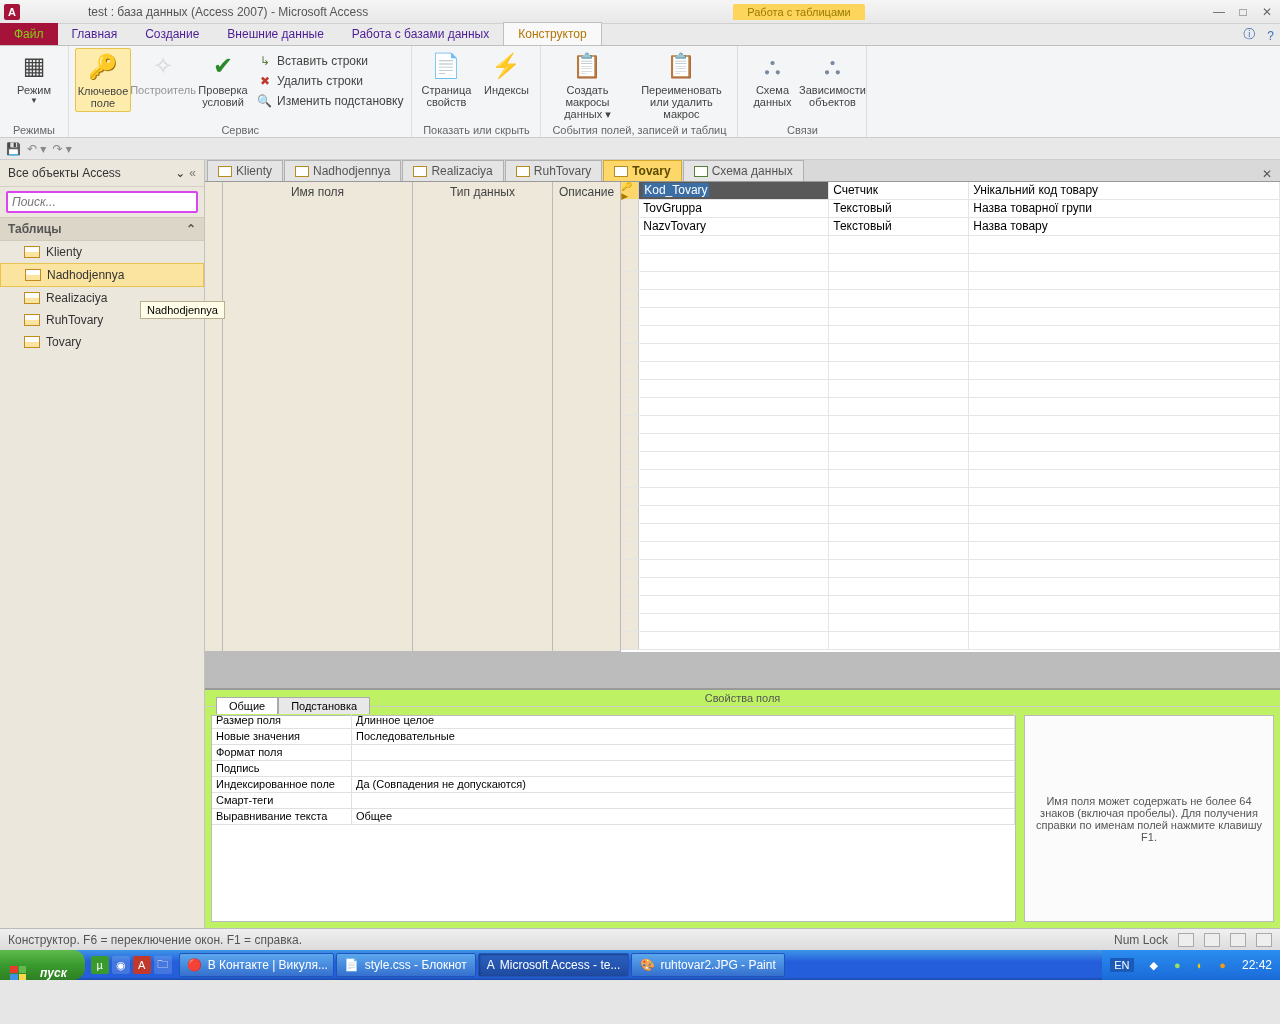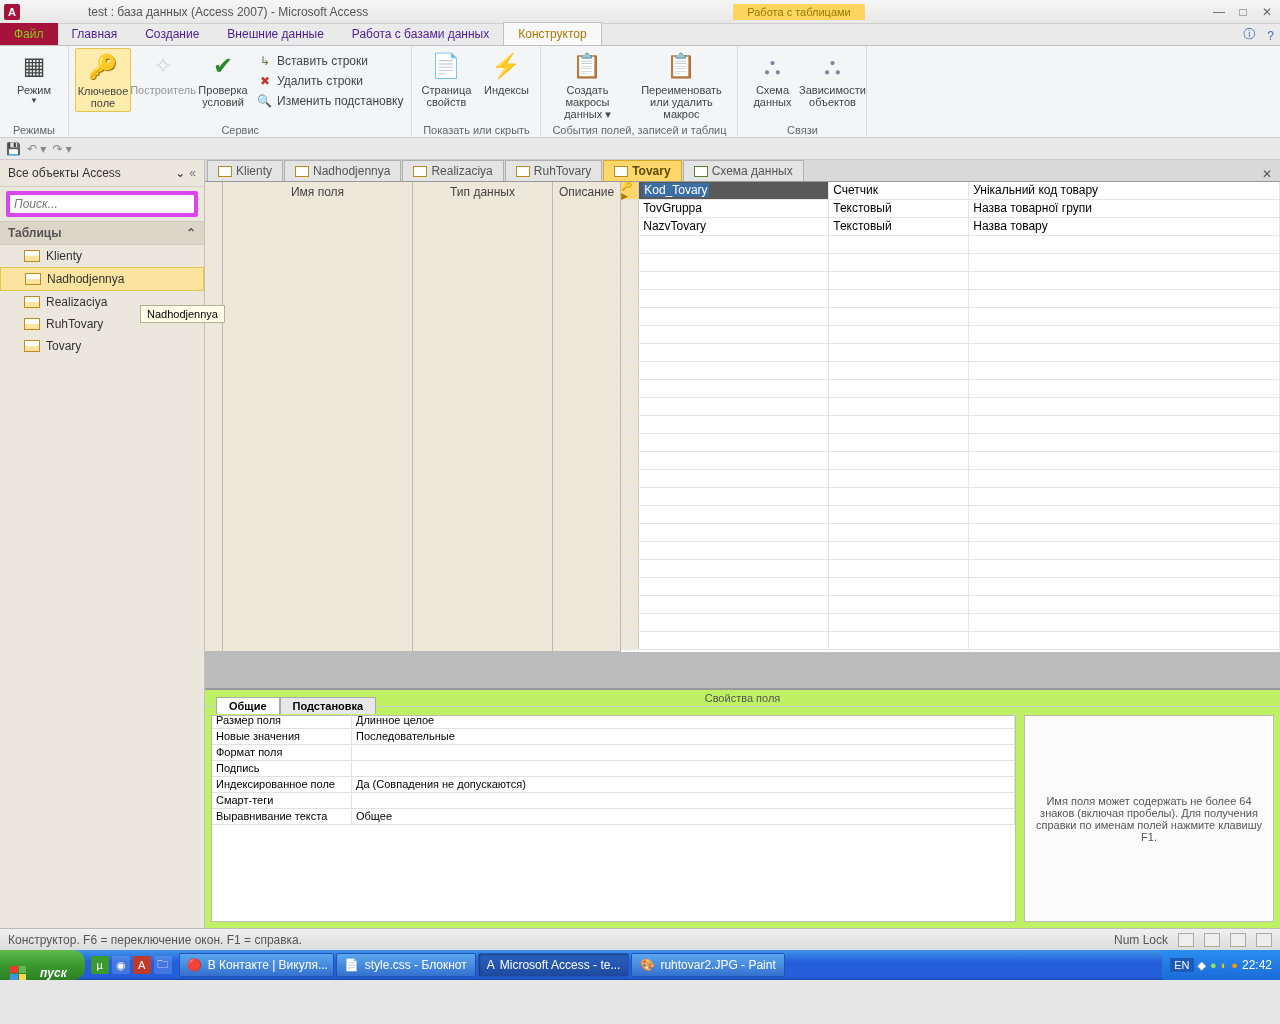--- a/index.html
+++ b/index.html
@@ -39,21 +39,21 @@
 .qat span { color: #888; cursor: pointer; font-size: 12px; }
 
 
 .mainarea { display: flex; height: 768px; }
 
 
 .navpane { width: 205px; background: #ece7dd; border-right: 1px solid #c7c2b8; display: flex; flex-direction: column; }
 .navpane-header { padding: 6px 8px; font-weight: normal; color: #333; display: flex; align-items: center; justify-content: space-between; border-bottom: 1px solid #d6d0c4; }
 .navpane-header .chev { color: #777; }
 .navpane-search { padding: 4px 6px; }
-.navpane-search input { width: 100%; padding: 2px 20px 2px 4px; border: 4px solid #d946ef; border-radius: 2px; font-style: italic; color: #888; background: #fff; }
+.navpane-search input { width: 100%; padding: 2px 20px 2px 4px; border: 2px solid #d946ef; border-radius: 2px; font-style: italic; color: #888; background: #fff; }
 .navgroup-header { padding: 4px 8px; background: #dcd6c8; font-weight: bold; color: #555; display: flex; justify-content: space-between; border-top: 1px solid #d0cabb; border-bottom: 1px solid #d0cabb; }
 .navitem { padding: 4px 8px 4px 24px; display: flex; align-items: center; gap: 6px; color: #333; cursor: pointer; position: relative; }
 .navitem.selected { background: #fbe49f; border: 1px solid #e6c44d; }
 .navitem .tbl-icon { width: 16px; height: 12px; border: 1px solid #c28a1f; background: linear-gradient(#fff 50%, #fbe49f 50%); display: inline-block; }
 .navtooltip { position: absolute; left: 140px; top: 60px; background: #fffde7; border: 1px solid #b8b090; padding: 2px 6px; font-size: 11px; z-index: 10; }
 
 
 .docarea { flex: 1; background: #bcbcbc; display: flex; flex-direction: column; position: relative; }
 .doctabs { height: 22px; background: #d9d9d9; display: flex; align-items: flex-end; padding-left: 2px; border-bottom: 1px solid #999; }
 .doctab { display: flex; align-items: center; gap: 4px; padding: 3px 10px; background: #e4e4e4; border: 1px solid #b0b0b0; border-bottom: none; margin-right: 1px; color: #555; font-size: 11px; cursor: pointer; }
@@ -77,42 +77,42 @@
 .grid-row.active .rowsel { background: #fdd76a; }
 .grid-row.active .cell.col-name { background: #595959; }
 .grid-row.active .cell.col-name span { background: #3a6ea5; color: #fff; padding: 0 1px; }
 
 
 .fieldprops { height: 240px; background: #bef264; border-top: 2px solid #999; display: flex; flex-direction: column; margin-top: 36px; }
 .fp-title { text-align: center; padding: 2px; color: #555; font-size: 11px; border-bottom: 1px solid #ccc; }
 .fp-body { flex: 1; display: flex; padding: 8px 6px 6px 6px; gap: 8px; }
 .fp-left { flex: 1; border: 1px solid #bbb; background: #fff; display: flex; flex-direction: column; }
 .fp-tabs { display: flex; margin-top: -20px; margin-left: 4px; }
-.fp-tab { padding: 2px 12px; border: 1px solid #aaa; background: #fff; font-size: 11px; cursor: pointer; border-bottom: none; position: relative; top: 1px; font-weight: bold; }
+.fp-tab { padding: 2px 12px; border: 1px solid #aaa; background: #fff; font-size: 11px; cursor: pointer; border-bottom: none; position: relative; top: 1px; }
 .fp-tab:not(.active) { background: #e8e8e8; }
 .fp-grid { display: grid; grid-template-columns: 140px 1fr; }
 .fp-grid div { border-bottom: 1px solid #e0e0e0; border-right: 1px solid #e0e0e0; padding: 1px 4px; font-size: 11px; min-height: 16px; }
 .fp-right { width: 250px; border: 1px solid #bbb; background: #fbfbfb; display: flex; align-items: center; justify-content: center; text-align: center; padding: 10px; color: #555; font-size: 11px; }
 
 
 .statusbar { height: 22px; background: linear-gradient(#f0f0f0,#dcdcdc); border-top: 1px solid #bbb; display: flex; align-items: center; padding: 0 8px; color: #555; font-size: 11px; }
 .statusbar .sb-right { margin-left: auto; display: flex; gap: 10px; align-items: center; }
 .statusbar .viewbtn { width: 16px; height: 14px; border: 1px solid #aaa; background: #eee; cursor: pointer; }
 
 
 .taskbar { height: 30px; background: linear-gradient(#3e95e8,#245edb 40%,#245edb 90%,#1a4aa8); display: flex; align-items: center; color: #fff; }
 .startbtn { height: 30px; padding: 0 18px 0 10px; background: linear-gradient(#5fbb4e,#3a9a2e 50%,#2e7f24); display: flex; align-items: flex-end; gap: 14px; font-weight: bold; font-style: italic; border-radius: 0 12px 12px 0; }
 .startbtn .flag { width: 16px; height: 14px; display: grid; grid-template-columns: 1fr 1fr; grid-template-rows: 1fr 1fr; gap: 1px; }
 .startbtn .flag i:nth-child(1){background:#e83a2e;} .startbtn .flag i:nth-child(2){background:#5fbb4e;}
 .startbtn .flag i:nth-child(3){background:#3e95e8;} .startbtn .flag i:nth-child(4){background:#fcd94c;}
 .tb-quick { display: flex; gap: 3px; padding: 0 6px; }
 .tb-quick span { width: 18px; height: 18px; display: inline-flex; align-items: center; justify-content: center; background: rgba(255,255,255,.15); border-radius: 2px; font-size: 11px; }
 .tb-task { display: flex; align-items: center; gap: 5px; padding: 2px 8px; margin: 2px 1px; background: linear-gradient(#5ba7ed,#3570cf); border: 1px solid #1f55b6; border-radius: 2px; font-size: 11px; height: 24px; max-width: 155px; overflow: hidden; white-space: nowrap; cursor: pointer; }
 .tb-task.active { background: linear-gradient(#2a60c0,#1e4a9f); box-shadow: inset 1px 1px 2px rgba(0,0,0,.3); }
-.tb-tray { margin-left: auto; display: flex; align-items: center; gap: 4px; padding: 15px 8px; background: linear-gradient(#2b8df0,#1a6bd8); height: 24px; }
+.tb-tray { margin-left: auto; display: flex; align-items: center; gap: 16px; padding: 15px 8px; background: linear-gradient(#2b8df0,#1a6bd8); height: 24px; }
 .tb-tray .lang { background: #1a5ab8; padding: 1px 4px; font-size: 11px; }
 .tb-tray .clock { font-size: 12px; }
 .tb-tray .ticon { font-size: 11px; }
 
 
 .ic-key { color: #d7a71e; }
 .ic-disabled { color: #bbb; }
 .ic-check { color: #2a8a2a; }
 .ic-page { color: #5b8bc6; }
 .ic-index { color: #d79b1e; }

